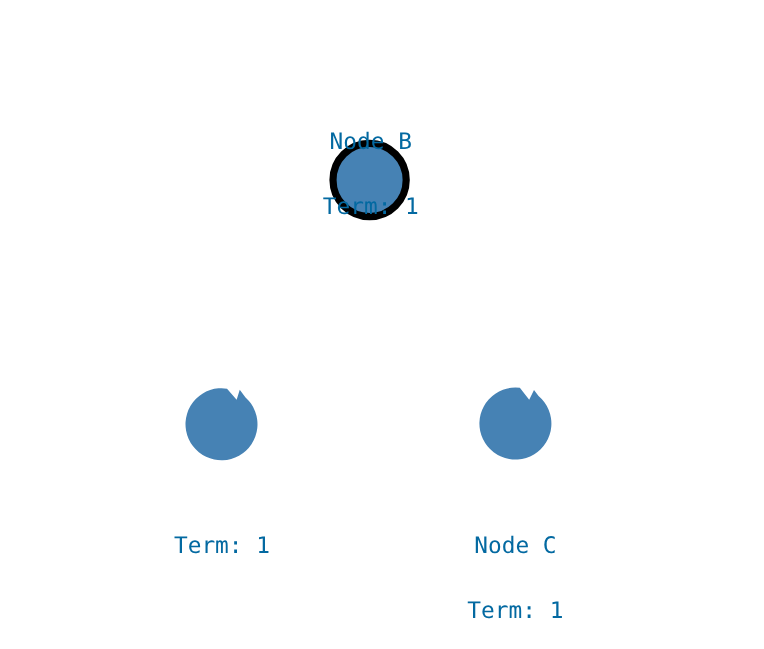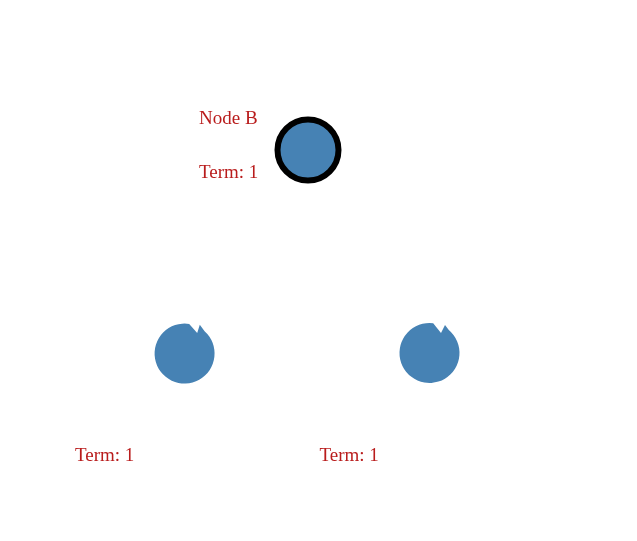--- a/index.html
+++ b/index.html
@@ -16,26 +16,25 @@
     font-family: "DejaVu Sans Mono", monospace;
   }
   .stage svg {
     position: absolute;
     top: 0;
     left: 0;
   }
   .node-label {
     position: absolute;
     width: 220px;
-    text-align: left;
+    text-align: center;
     font-size: 19px;
     line-height: 18px;
-    color: #b91c1c;
+    color: #0369a1;
     white-space: pre;
-    font-family: Liberation Serif, serif;
   }
 </style>
 </head>
 <body>
 
 <div class="stage">
 
   <svg width="637" height="541" viewBox="0 0 637 541">
 
     <circle cx="308" cy="150" r="30.5" stroke-width="6" fill="#4682b4" stroke="#000000"></circle>
@@ -49,17 +48,18 @@
     <div>Node B</div>
     <div>Term: 1</div>
   </div>
 
   <div class="node-label" style="left:75px; top:410px;">
     <div>Term: 1</div>
     
   </div>
 
   <div class="node-label" style="left:319.5px; top:410px;">
+    <div>Node C</div>
     <div>Term: 1</div>
     
   </div>
 
 </div>
 
 </body></html>

